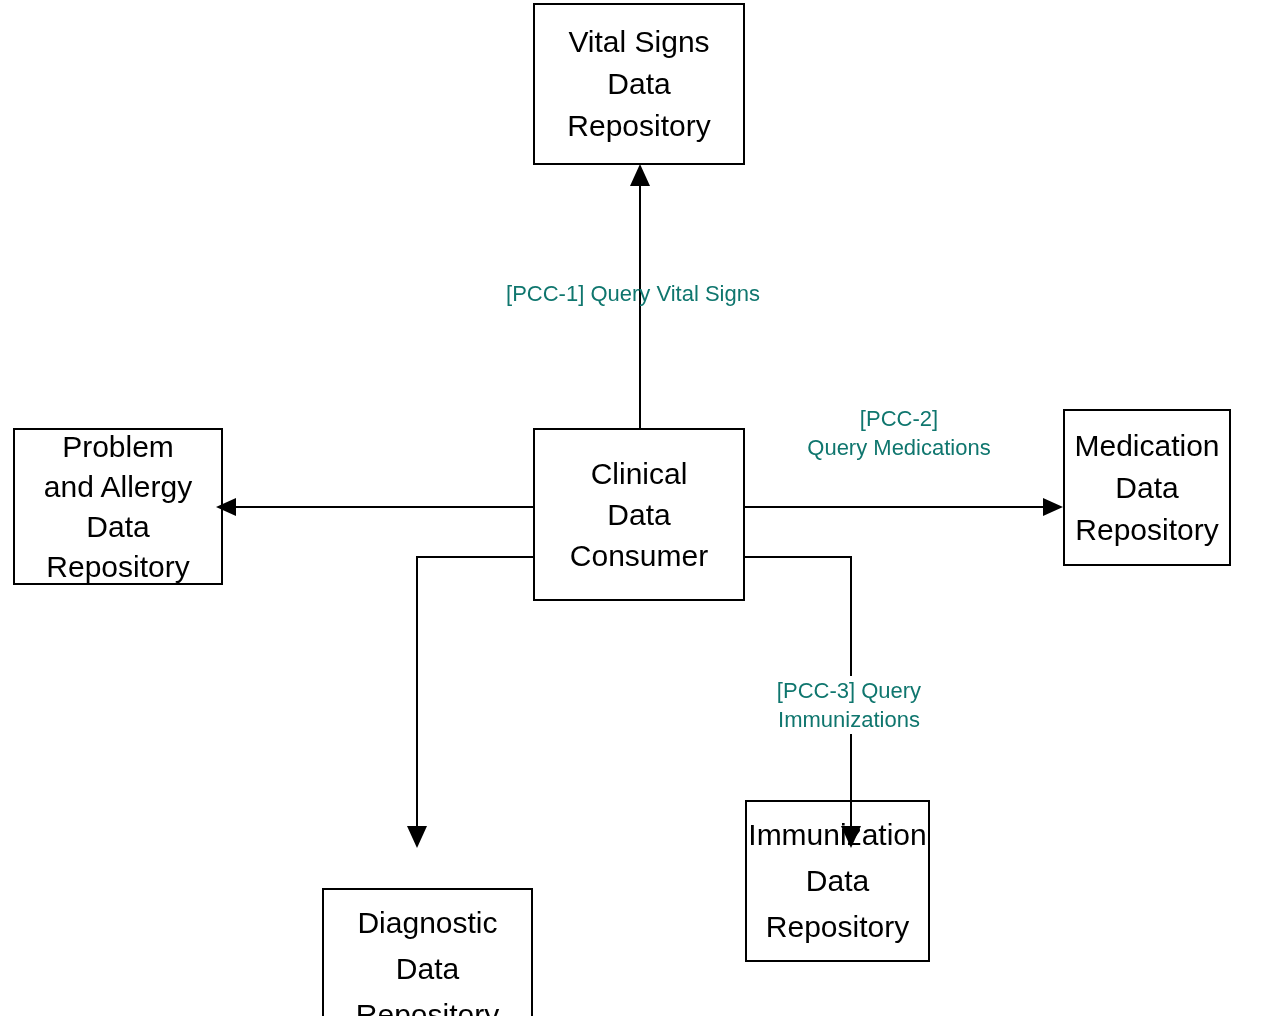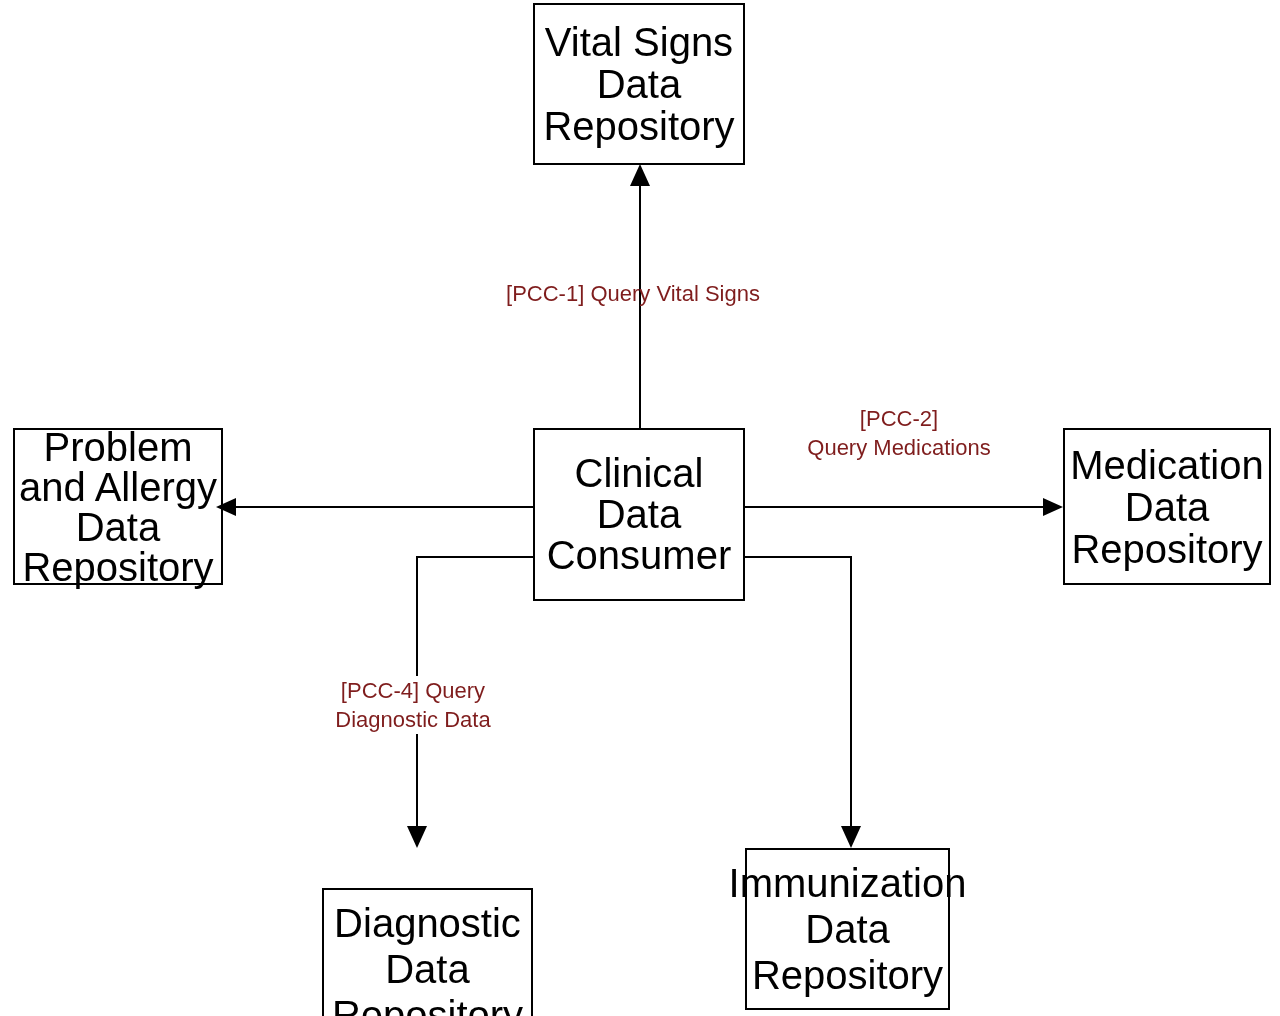--- a/index.html
+++ b/index.html
@@ -15,28 +15,28 @@
   .node {
     position: absolute;
     box-sizing: border-box;
     border: 2px solid #000000;
     background: #ffffff;
     display: flex;
     align-items: center;
     justify-content: center;
     text-align: center;
     white-space: pre-line;
-    font-size: 40px;
+    font-size: 30px;
   }
   #n-vital        { left: 533px; top: 3px;   width: 212px; height: 162px; line-height: 42px; }
   #n-problem      { left: 6px;   top: 428px; width: 210px; height: 157px; line-height: 40px; margin-left: 7px; }
   #n-clinical     { left: 533px; top: 428px; width: 212px; height: 173px; line-height: 41px; }
-  #n-medication   { left: 1063px;top: 428px; width: 208px; height: 157px; line-height: 42px; }
+  #n-medication   { left: 1063px;top: 409px; width: 168px; height: 157px; line-height: 42px; }
   #n-diagnostic   { left: 322px; top: 888px; width: 211px; height: 162px; line-height: 46px; }
-  #n-immunization { left: 745px; top: 848px; width: 205px; height: 162px; line-height: 46px; }
+  #n-immunization { left: 745px; top: 800px; width: 185px; height: 162px; line-height: 46px; }
 
   .line { position: absolute; background: #000000; }
   #l-up            { left: 639px; top: 185px; width: 2px;   height: 243px; }
   #l-left          { left: 234px; top: 506px; width: 299px; height: 2px; }
   #l-right         { left: 745px; top: 506px; width: 300px; height: 2px; }
   #l-elbow-left-h  { left: 416px; top: 556px; width: 117px; height: 2px; }
   #l-elbow-left-v  { left: 416px; top: 556px; width: 2px;   height: 272px; }
   #l-elbow-right-h { left: 745px; top: 556px; width: 107px; height: 2px; }
   #l-elbow-right-v { left: 850px; top: 556px; width: 2px;   height: 272px; }
 
@@ -67,21 +67,21 @@
     border-top: 22px solid #000000;
   }
 
   .edge-label {
     position: absolute;
     font-size: 22px;
     line-height: 29px;
     text-align: center;
     white-space: pre-line;
     transform: translateX(-50%);
-    color: #7f1d1d;
+    color: #0f766e;
   }
   #lab-pcc1 { left: 633px; top: 279px; }
   #lab-pcc5 { left: 374px; top: 404px; }
   #lab-pcc2 { left: 899px; top: 404px; }
   #lab-pcc4 { left: 413px; top: 676px; background: #ffffff; padding: 0 3px; }
   #lab-pcc3 { left: 849px; top: 676px; background: #ffffff; padding: 0 3px; }
 </style>
 </head>
 <body>
 
@@ -125,17 +125,17 @@
   <div class="arr" id="a-right"></div>
   <div class="arr" id="a-down-left"></div>
   <div class="arr" id="a-down-right"></div>
 
   <div class="edge-label" id="lab-pcc1">[PCC-1] Query Vital Signs</div>
 
 
   <div class="edge-label" id="lab-pcc2">[PCC-2]
 Query Medications</div>
 
-  <div class="edge-label" id="lab-pcc4">[PCC-4] Query
-Diagnostic Data</div>
 
+  <div class="edge-label" id="lab-pcc3">[PCC-3] Query
+Immunizations</div>
 
 </div>
 
 </body></html>

